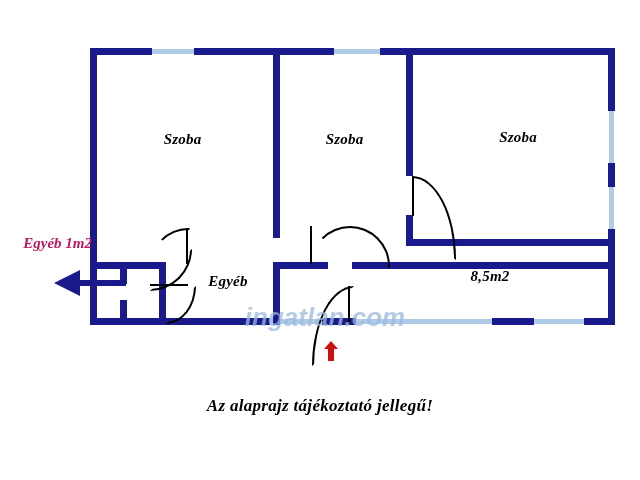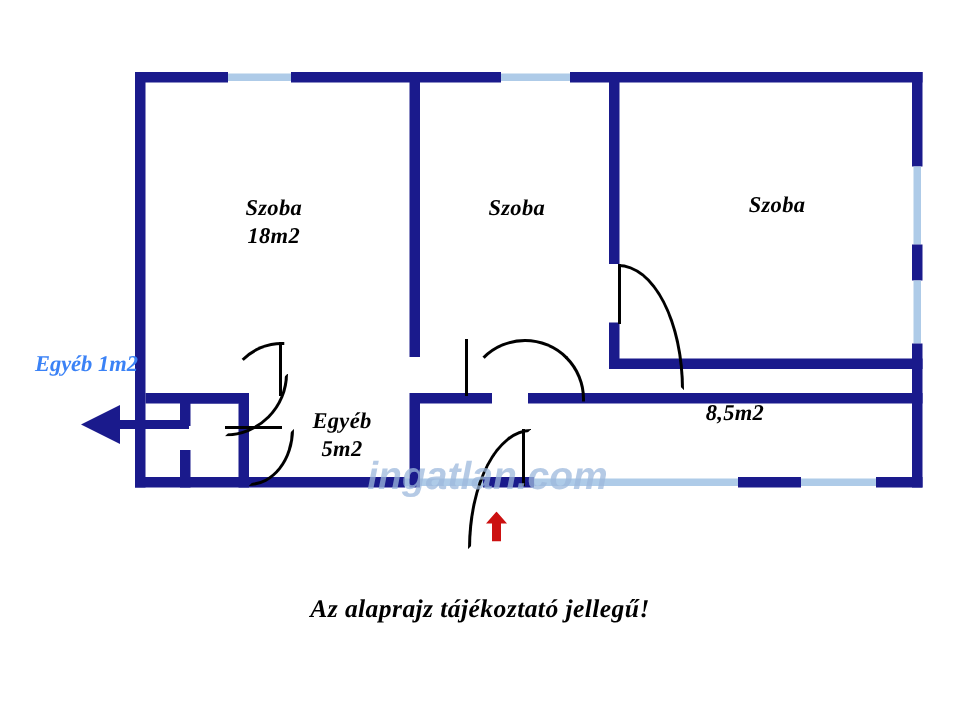--- a/index.html
+++ b/index.html
@@ -55,21 +55,21 @@
     line-height: 19px;
     white-space: nowrap;
     letter-spacing: 0.2px;
   }
   .room-label .lbl-name { display: block; }
   .room-label .lbl-area { display: block; }
 
   .callout-label {
     position: absolute;
     text-align: left;
-    color: #3b82f6;
+    color: #be185d;
     font-family: "Liberation Serif", serif;
     font-weight: bold;
     font-style: italic;
     font-size: 15px;
     line-height: 19px;
     white-space: nowrap;
   }
 
   
   #leader-arrow {
@@ -194,34 +194,32 @@
               border-radius: 0 0 100% 0;"></div>
   <div class="doorline" style="left:150px; top:284px; width:38px; height:2px;"></div>
 
   <div class="arc" style="left:166px; top:286px; width:26px; height:34px;
               border-bottom-color:#000; border-right-color:#000;
               border-top-color:transparent; border-left-color:transparent;
               border-radius: 0 0 100% 0;"></div>
 
   <div class="room-label" style="left:130px; top:130px; width:105px;">
     <span class="lbl-name">Szoba</span>
-    <span class="lbl-area">18m2</span>
   </div>
 
   <div class="room-label" style="left:297px; top:130px; width:95px;">
     <span class="lbl-name">Szoba</span>
   </div>
 
   <div class="room-label" style="left:468px; top:128px; width:100px;">
     <span class="lbl-name">Szoba</span>
   </div>
 
   <div class="room-label" style="left:182px; top:272px; width:92px;">
     <span class="lbl-name">Egyéb</span>
-    <span class="lbl-area">5m2</span>
   </div>
 
   <div class="room-label" style="left:425px; top:267px; width:130px;">
     <span class="lbl-area">8,5m2</span>
   </div>
 
   <div class="callout-label" style="left:12px; top:234px; width:80px; text-align:right;">
     <span class="lbl-name">Egyéb</span>
     <span class="lbl-area">1m2</span>
   </div>

